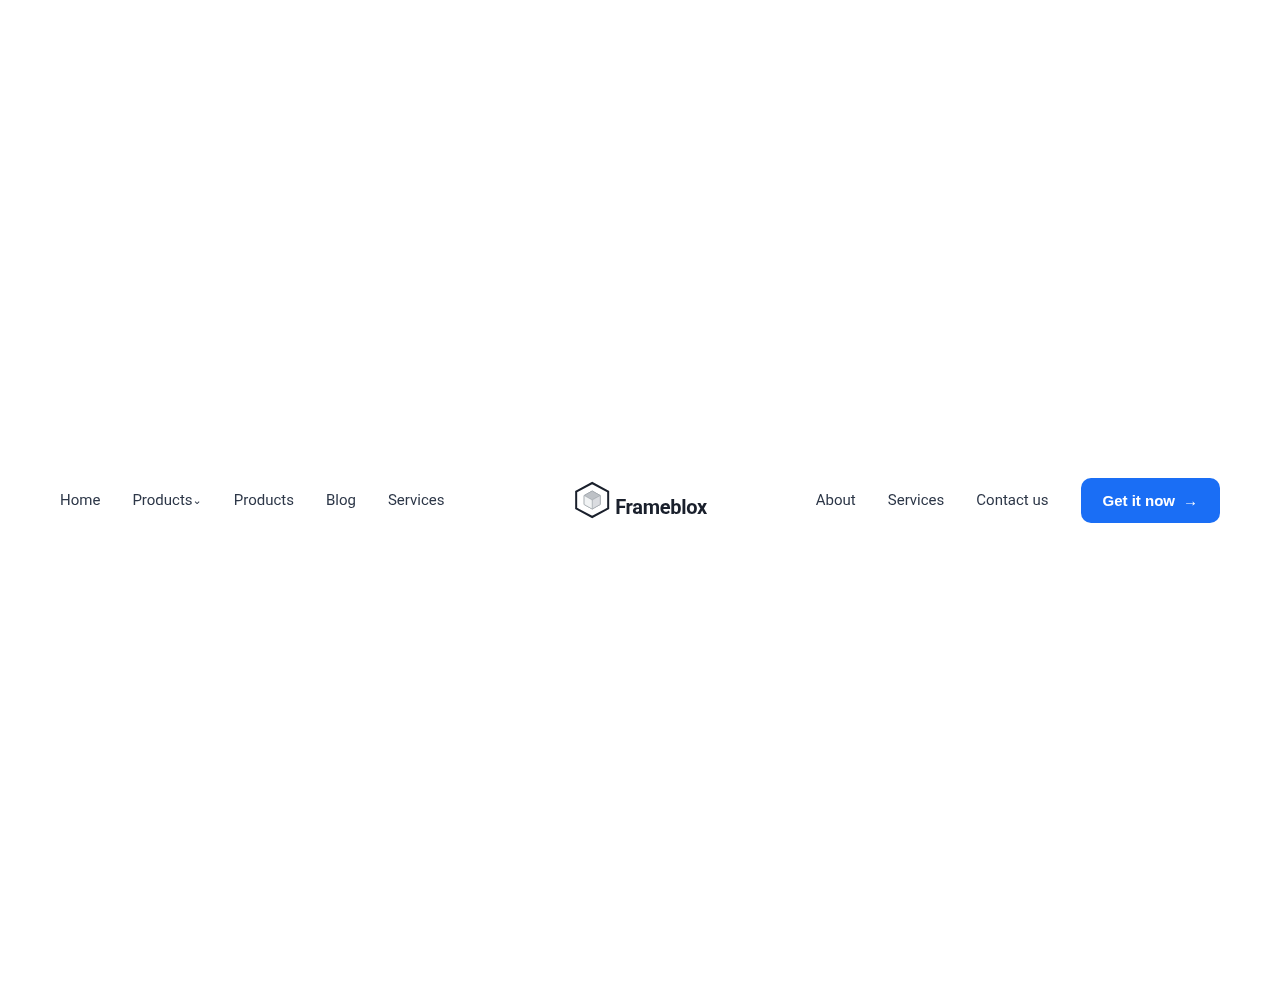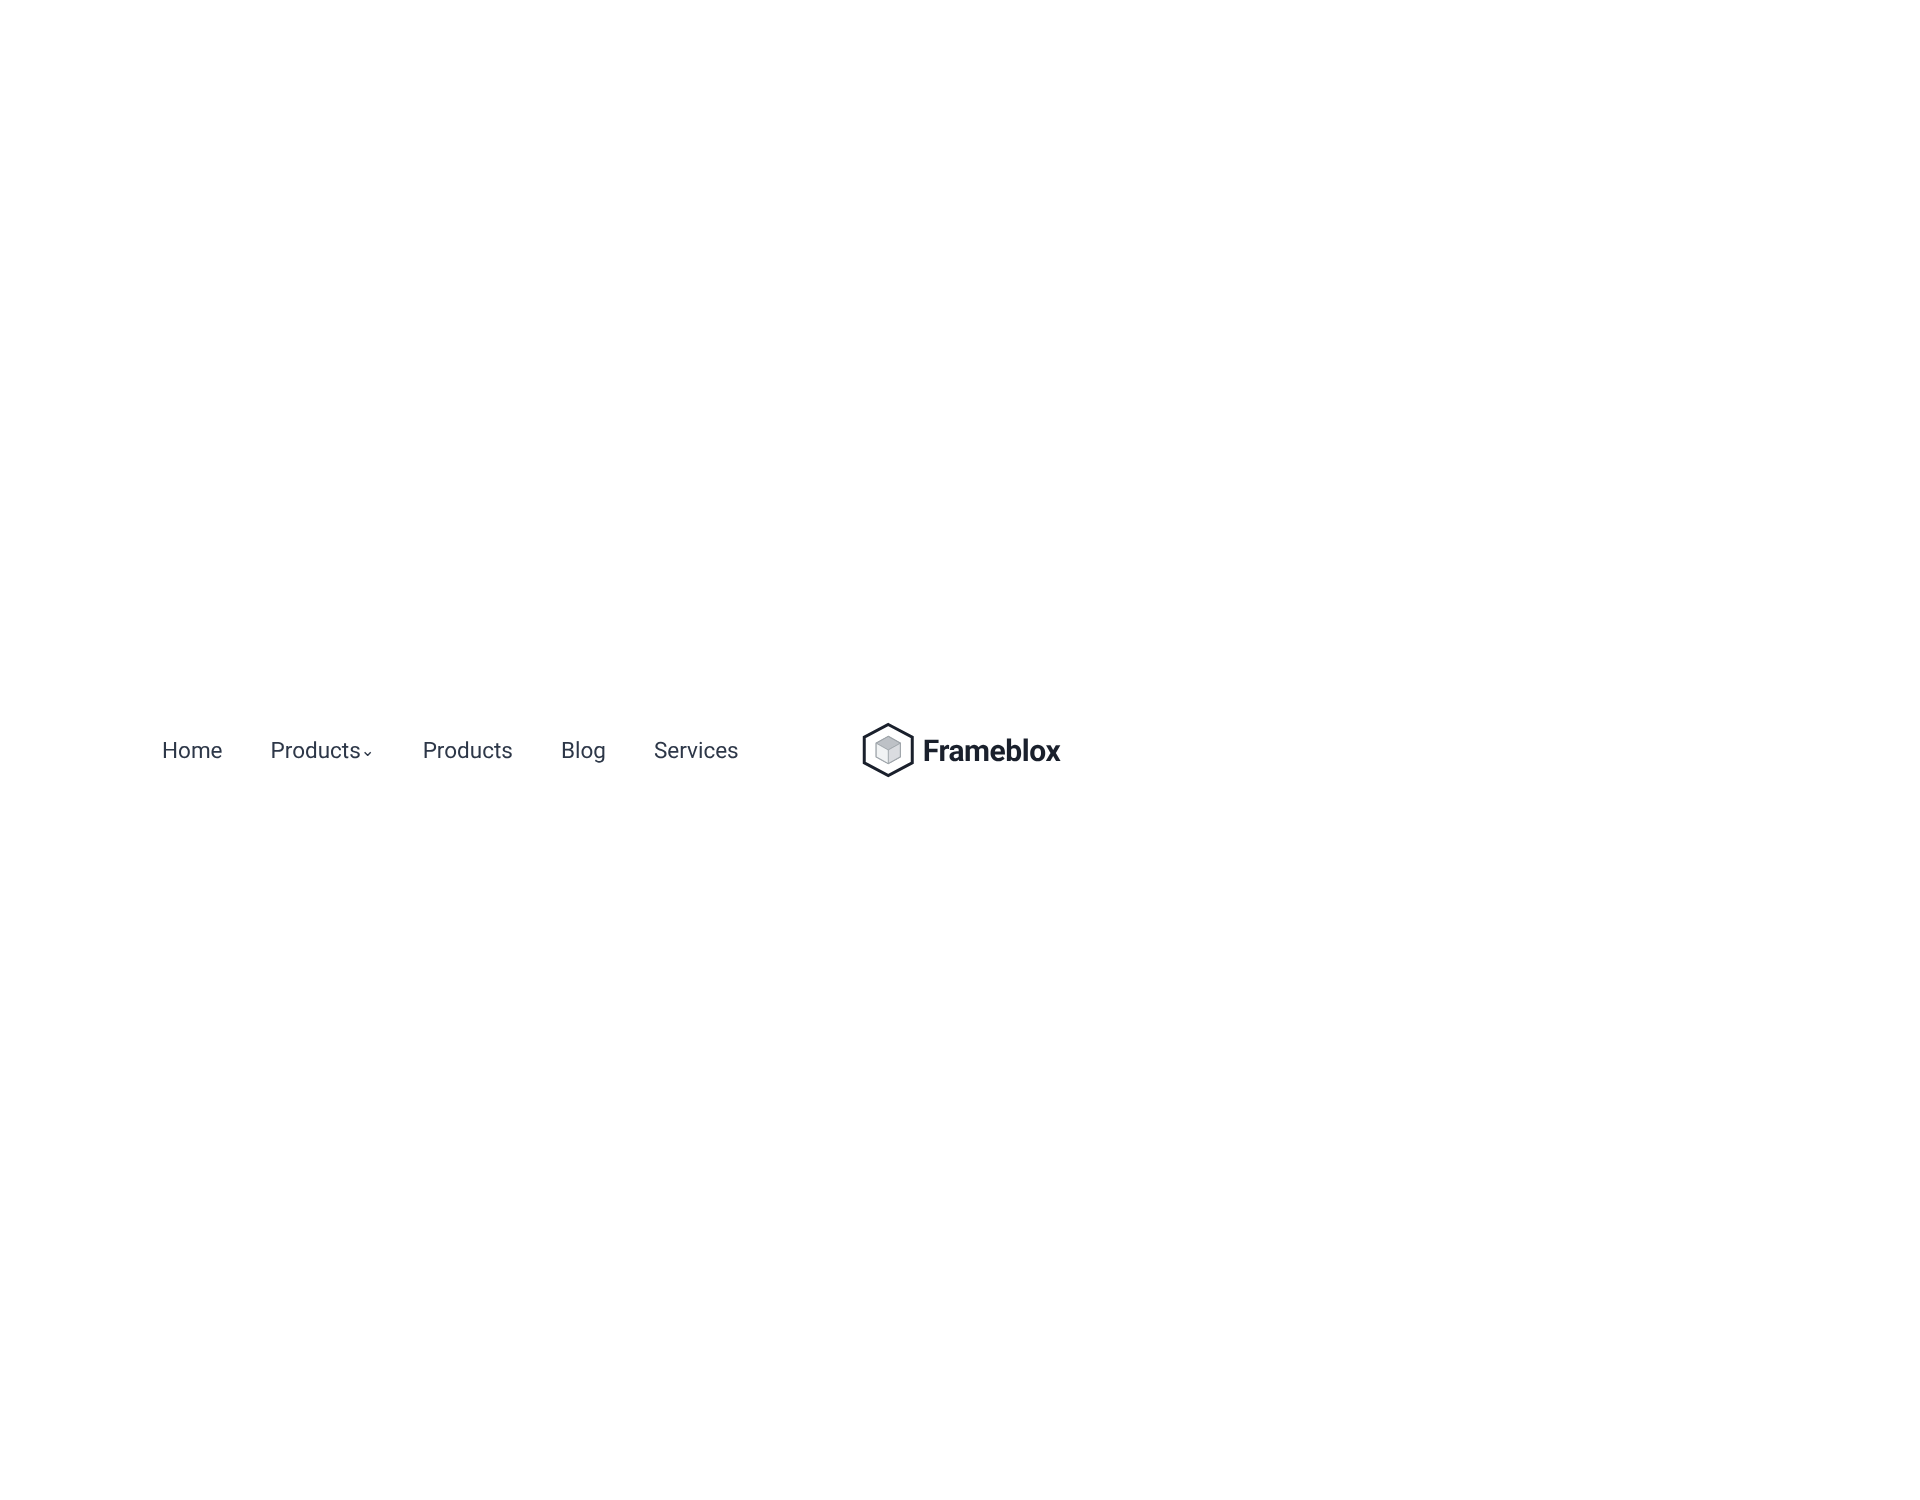--- a/index.html
+++ b/index.html
@@ -23,26 +23,25 @@
       display: flex;
       align-items: center;
       justify-content: space-between;
       padding: 0 20px;
     }
 
     .nav-left {
       display: flex;
       align-items: center;
       gap: 32px;
-      margin-left: 48px;
     }
 
     .nav-center {
       display: flex;
-      align-items: center;
+      align-items: flex-end;
       gap: 4px;
       position: absolute;
       left: 50%;
       transform: translateX(-50%);
     }
 
     .nav-right {
       display: flex;
       align-items: center;
       gap: 32px;
@@ -120,13 +119,22 @@
       <polygon points="19,2 35,10.5 35,27.5 19,36 3,27.5 3,10.5" fill="none" stroke="#1a202c" stroke-width="2"></polygon>
 
       <polygon points="19,10 27,14.5 27,23.5 19,28 11,23.5 11,14.5" fill="#e8eaed" stroke="#9aa0a6" stroke-width="1"></polygon>
       <polygon points="19,10 27,14.5 19,19 11,14.5" fill="#bdc1c6" stroke="#9aa0a6" stroke-width="0.5"></polygon>
       <polygon points="19,19 27,14.5 27,23.5 19,28" fill="#dadce0" stroke="#9aa0a6" stroke-width="0.5"></polygon>
       <polygon points="19,19 11,14.5 11,23.5 19,28" fill="#f1f3f4" stroke="#9aa0a6" stroke-width="0.5"></polygon>
     </svg>
     <span class="logo-text">Frameblox</span>
   </div>
 
+  <div class="nav-right">
+    <a class="nav-link">About</a>
+    <a class="nav-link">Services</a>
+    <a class="nav-link">Contact us</a>
+    <button class="get-now-btn">
+      <span>Get it now</span>
+      <span class="arrow-right">→</span>
+    </button>
+  </div>
 </nav>
 
 </body></html>

